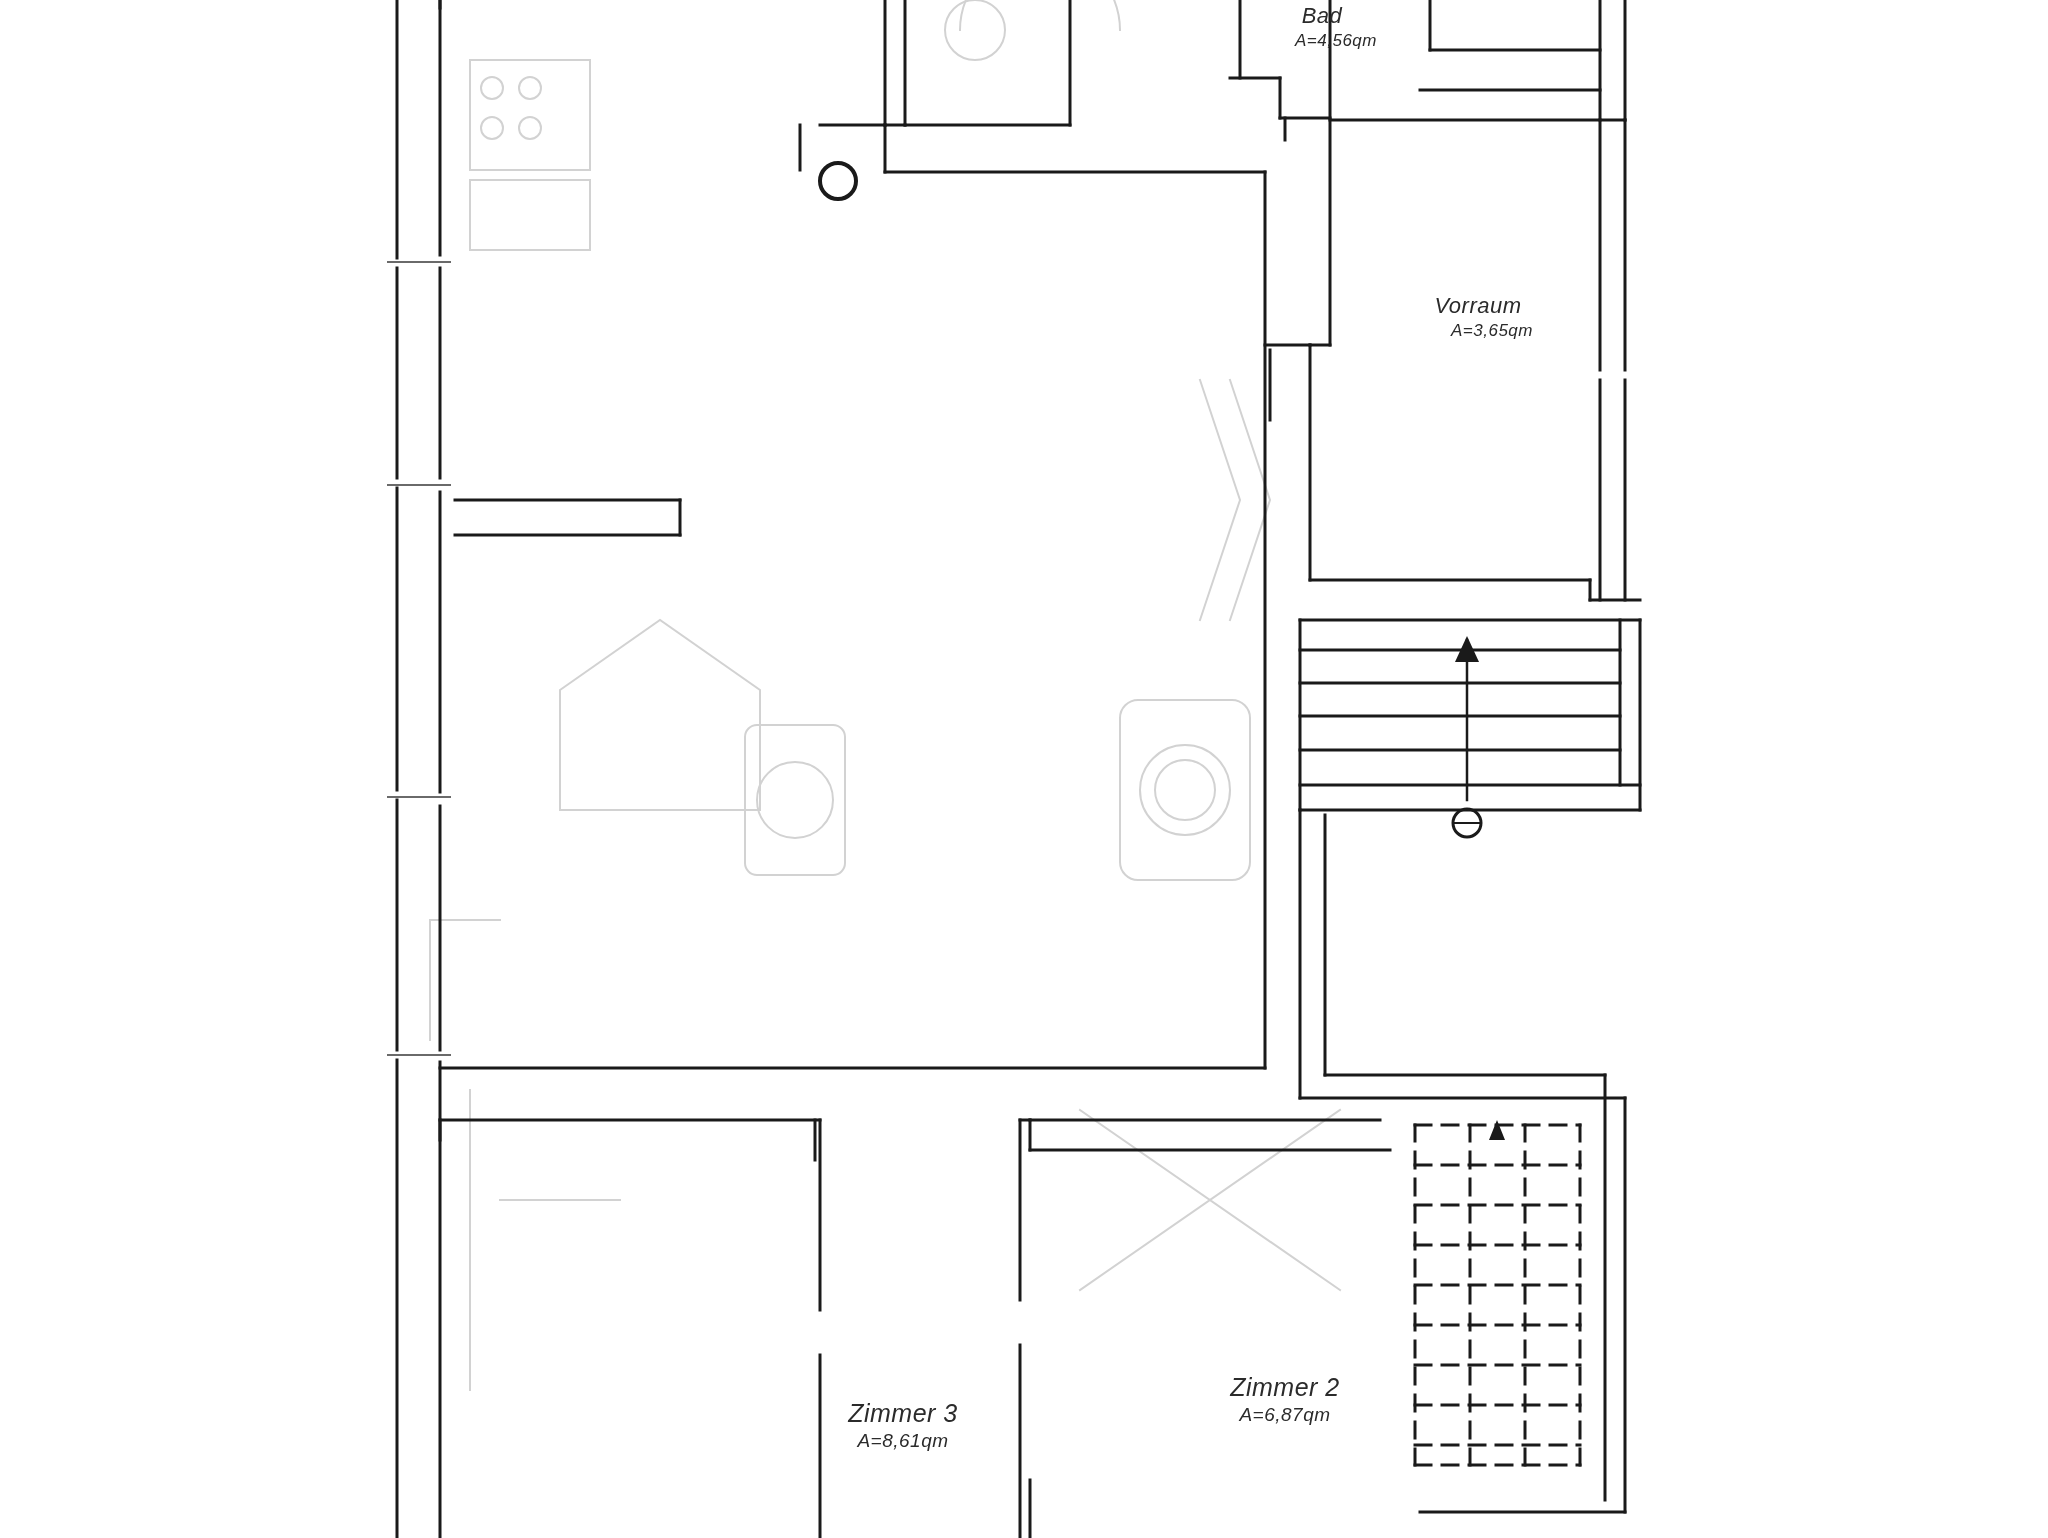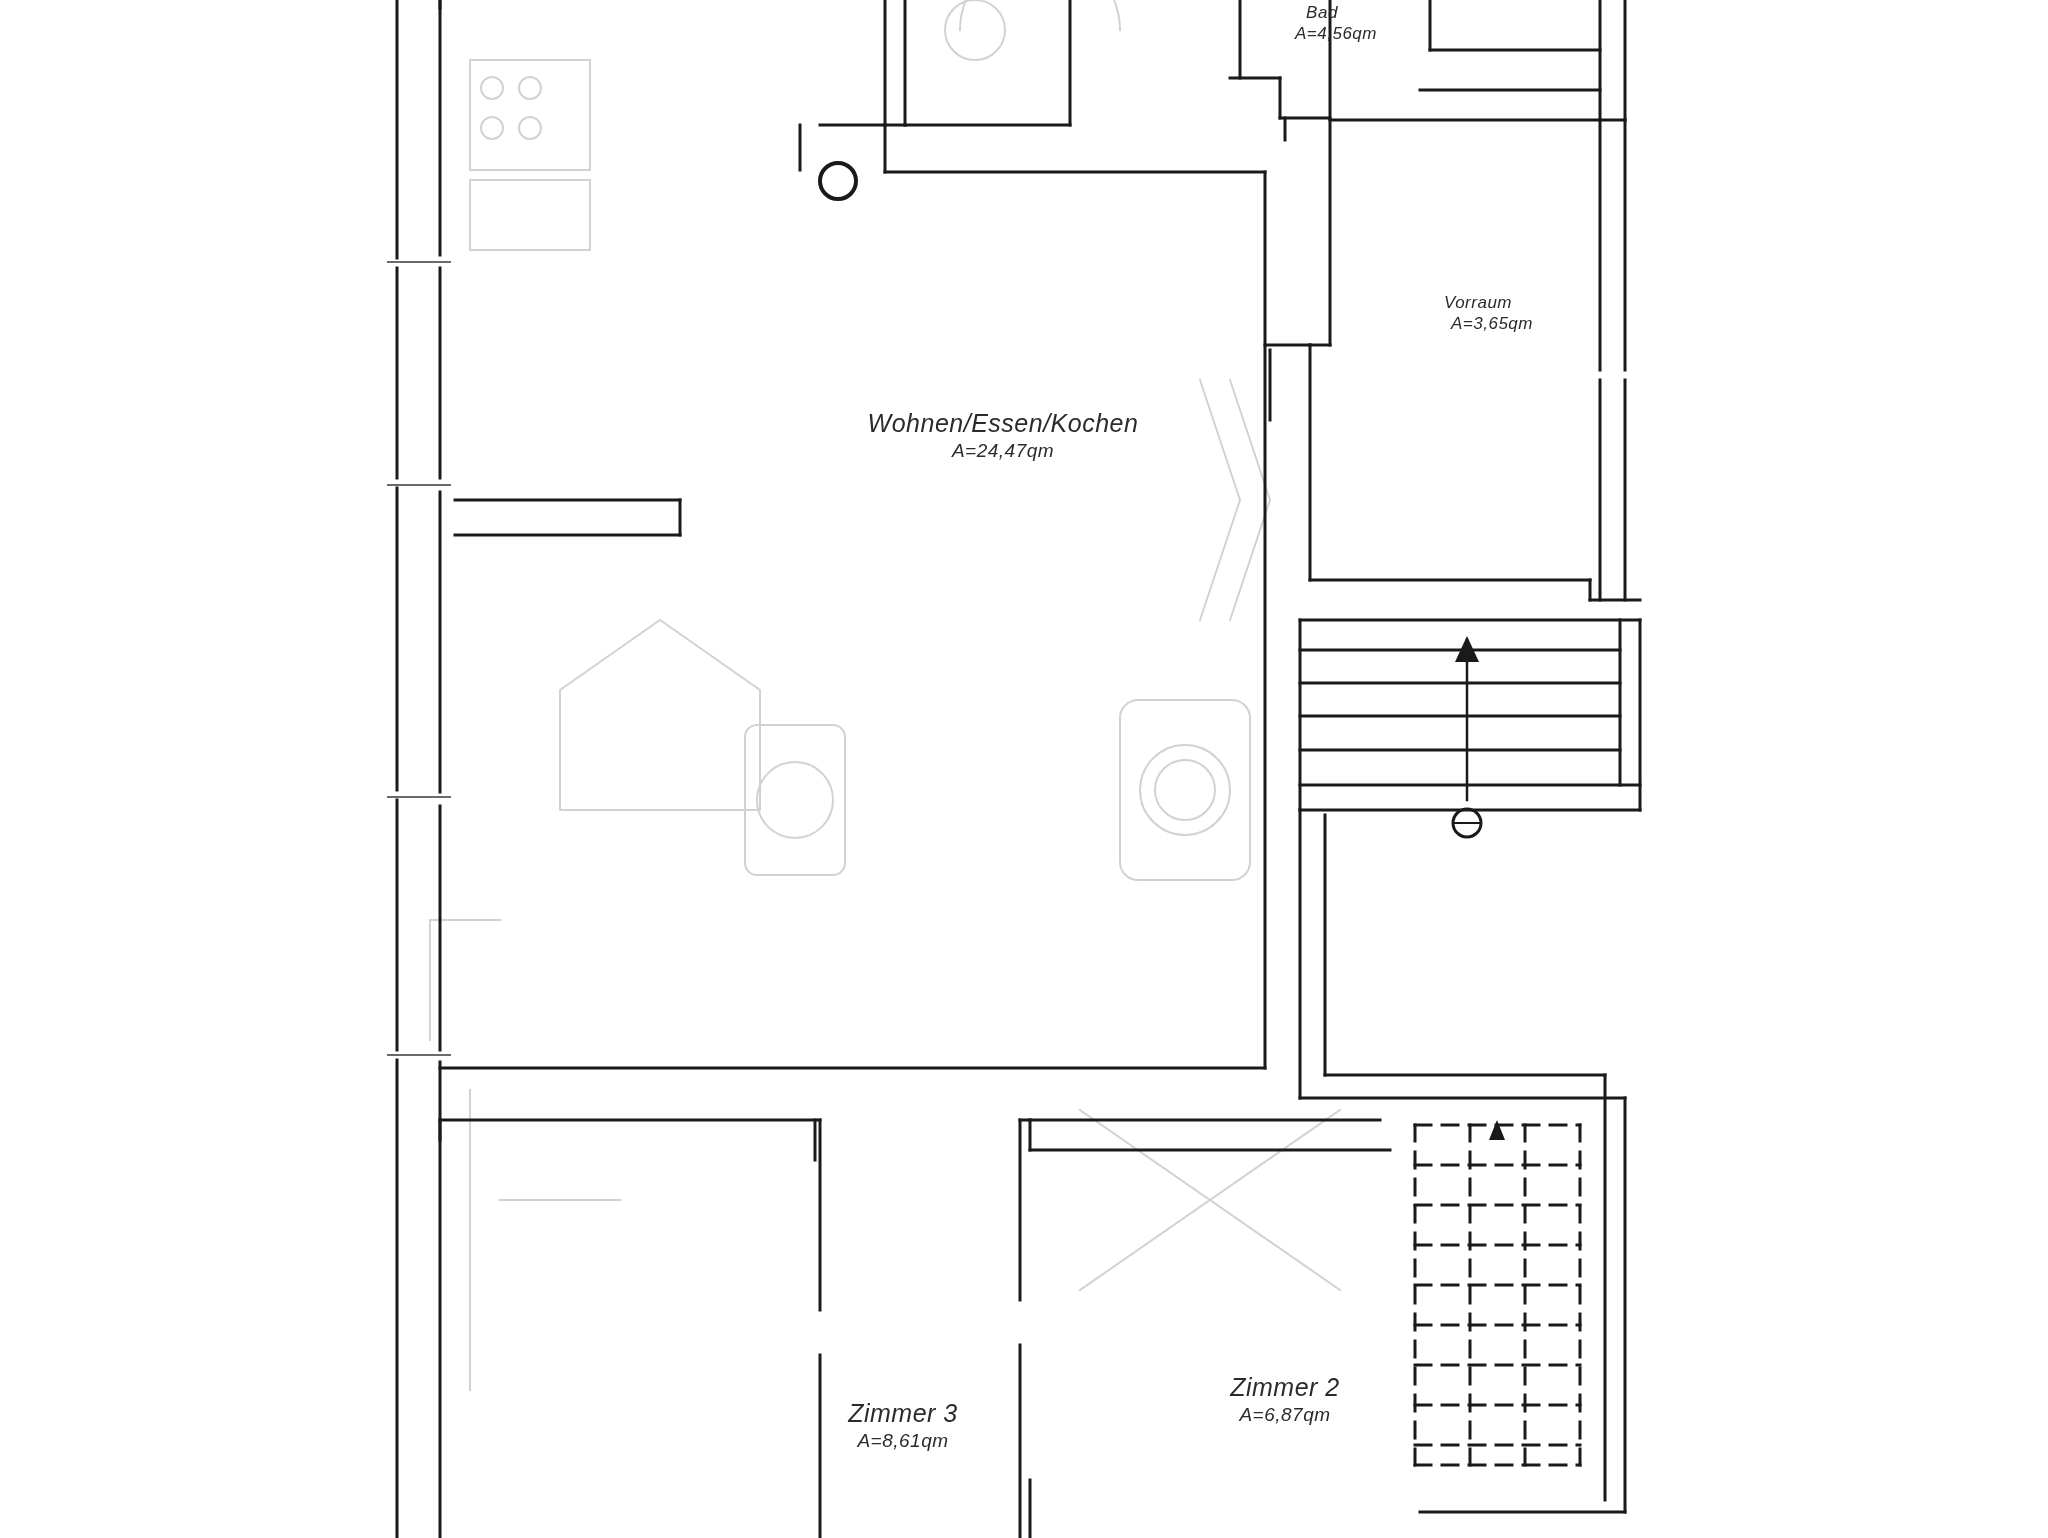--- a/index.html
+++ b/index.html
@@ -38,21 +38,21 @@
   .room-label .rl-name {
     display: block;
     font-size: 25px;
     line-height: 1.25;
   }
   .room-label .rl-area {
     display: block;
     font-size: 19px;
     line-height: 1.25;
   }
-  .room-label.small .rl-name { font-size: 17px; }
+  .room-label.small .rl-name { font-size: 22px; }
   .room-label.small .rl-area { font-size: 17px; margin-left: 28px; }
 </style>
 </head>
 <body>
 
 <div id="plan-root">
 
   <svg id="plan-svg" viewBox="0 0 2048 1538">
     <g fill="none" stroke="#1a1a1a" stroke-width="3" stroke-linecap="square">
 
@@ -203,24 +203,20 @@
         <path d="M1470 1125 L1470 1465"></path>
         <path d="M1525 1125 L1525 1465"></path>
         <path d="M1580 1125 L1580 1465"></path>
         <path d="M1415 1465 L1580 1465"></path>
       </g>
       <path d="M1497 1120 L1489 1140 L1505 1140 Z" fill="#1a1a1a" stroke="none"></path>
 
     </g>
   </svg>
 
-  <div class="room-label" style="left:1003px; top:408px;">
-    <span class="rl-name">Wohnen/Essen/Kochen</span>
-    <span class="rl-area">A=24,47qm</span>
-  </div>
 
   <div class="room-label small" style="left:1322px; top:2px;">
     <span class="rl-name">Bad</span>
     <span class="rl-area">A=4,56qm</span>
   </div>
 
   <div class="room-label small" style="left:1478px; top:292px;">
     <span class="rl-name">Vorraum</span>
     <span class="rl-area">A=3,65qm</span>
   </div>

